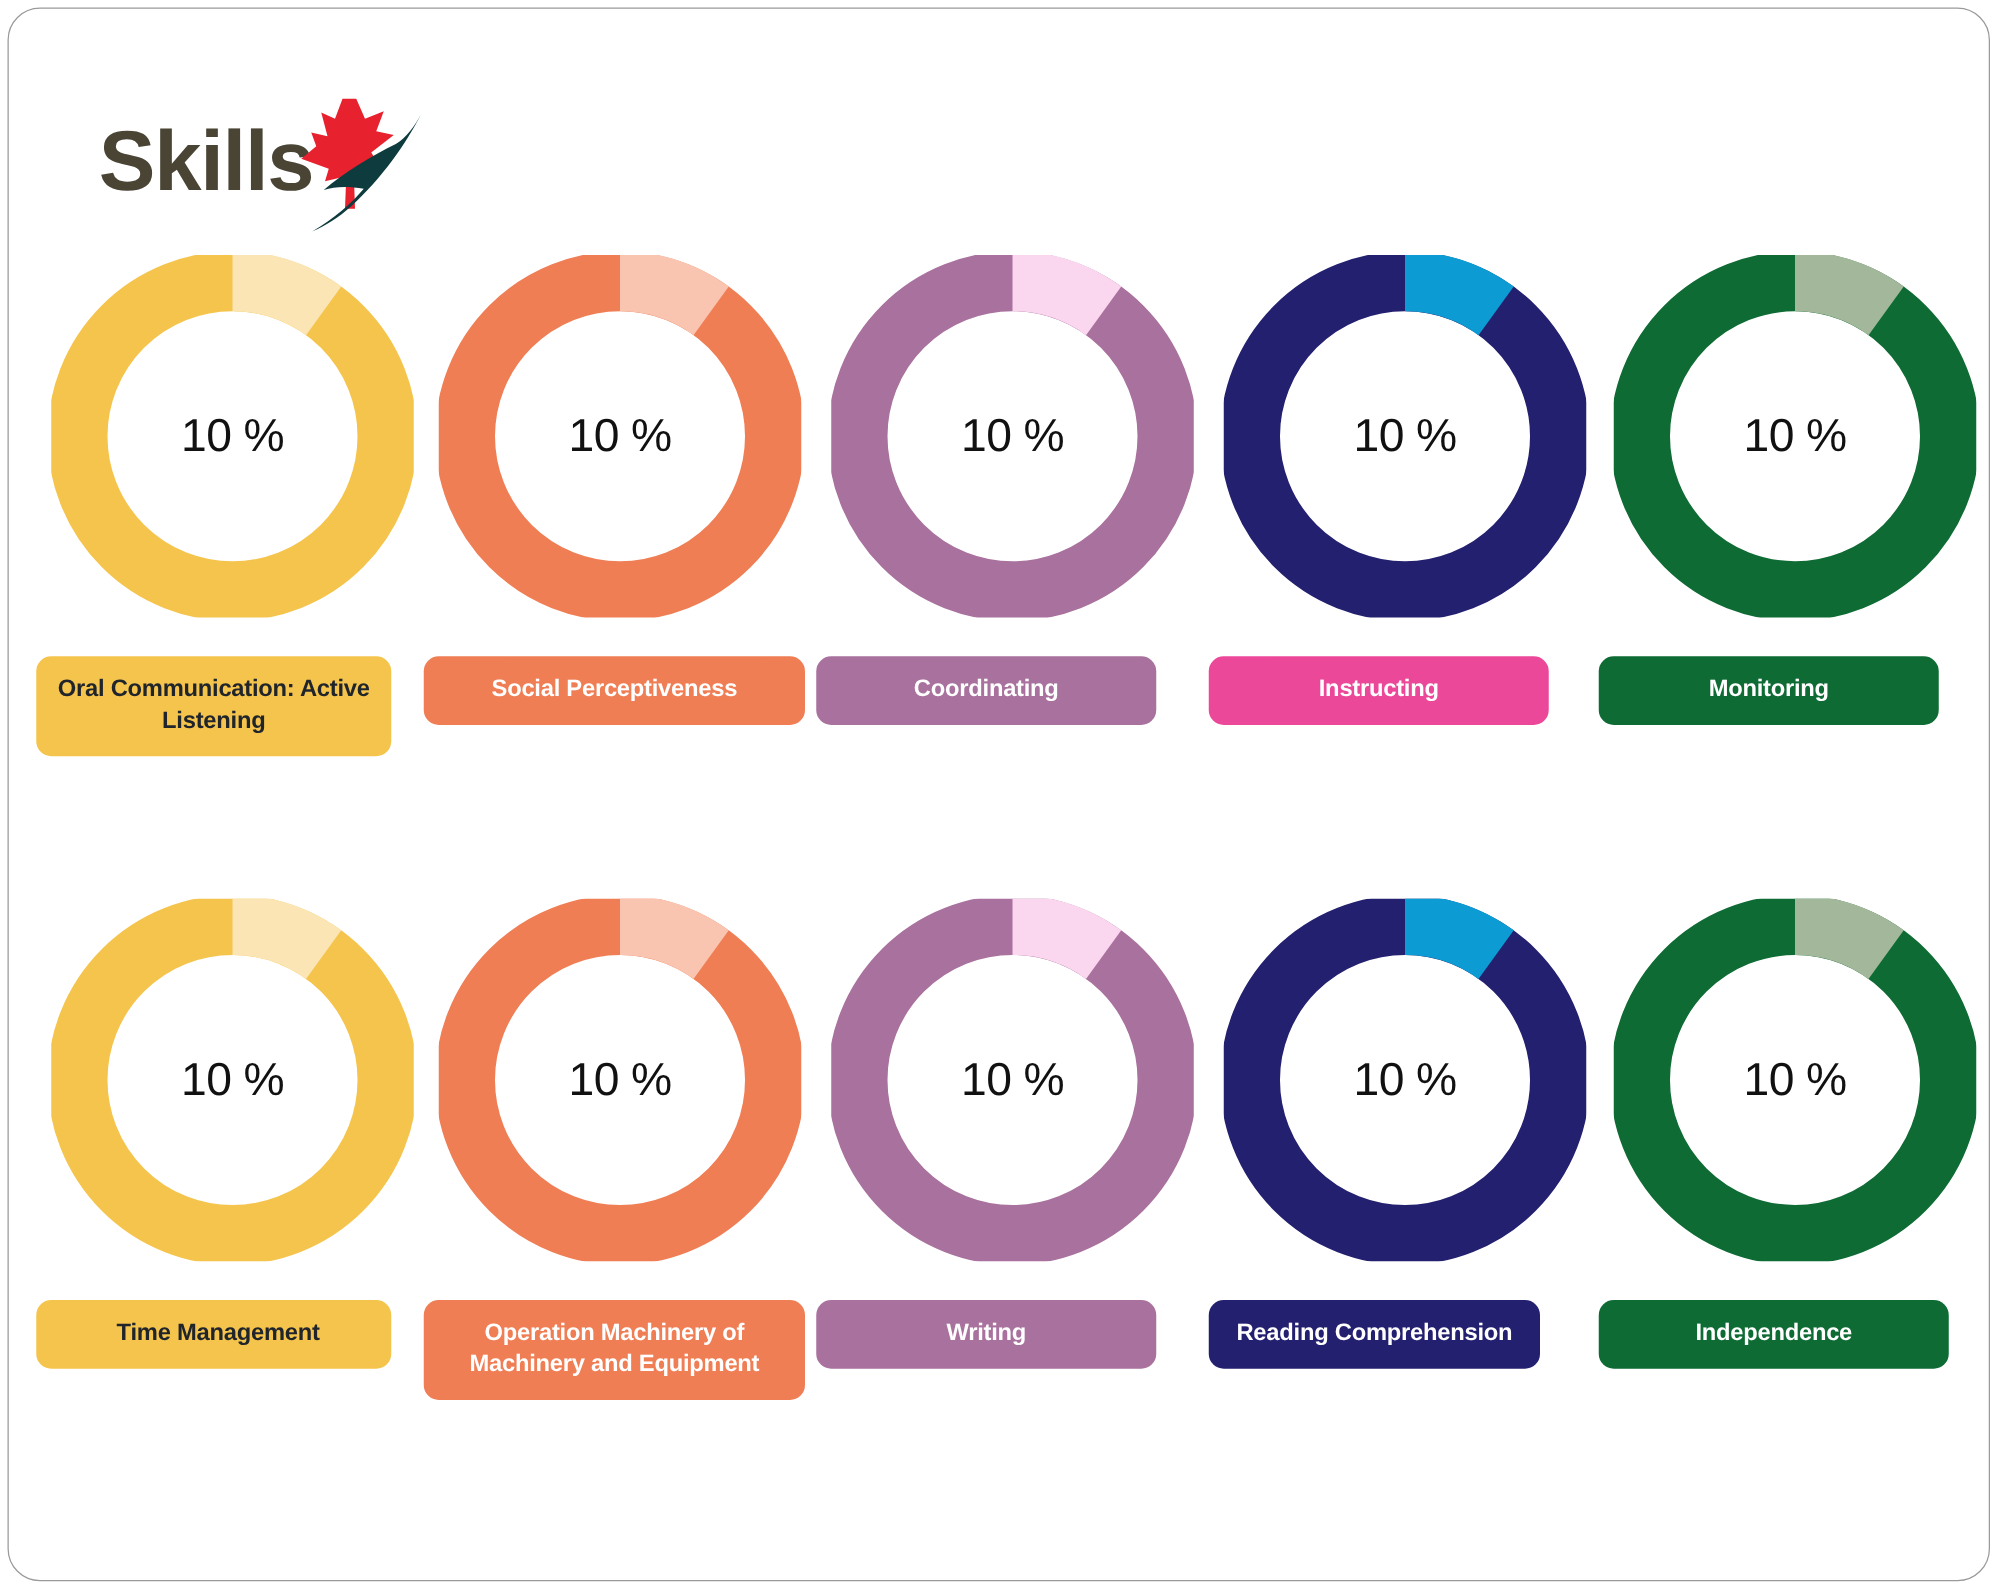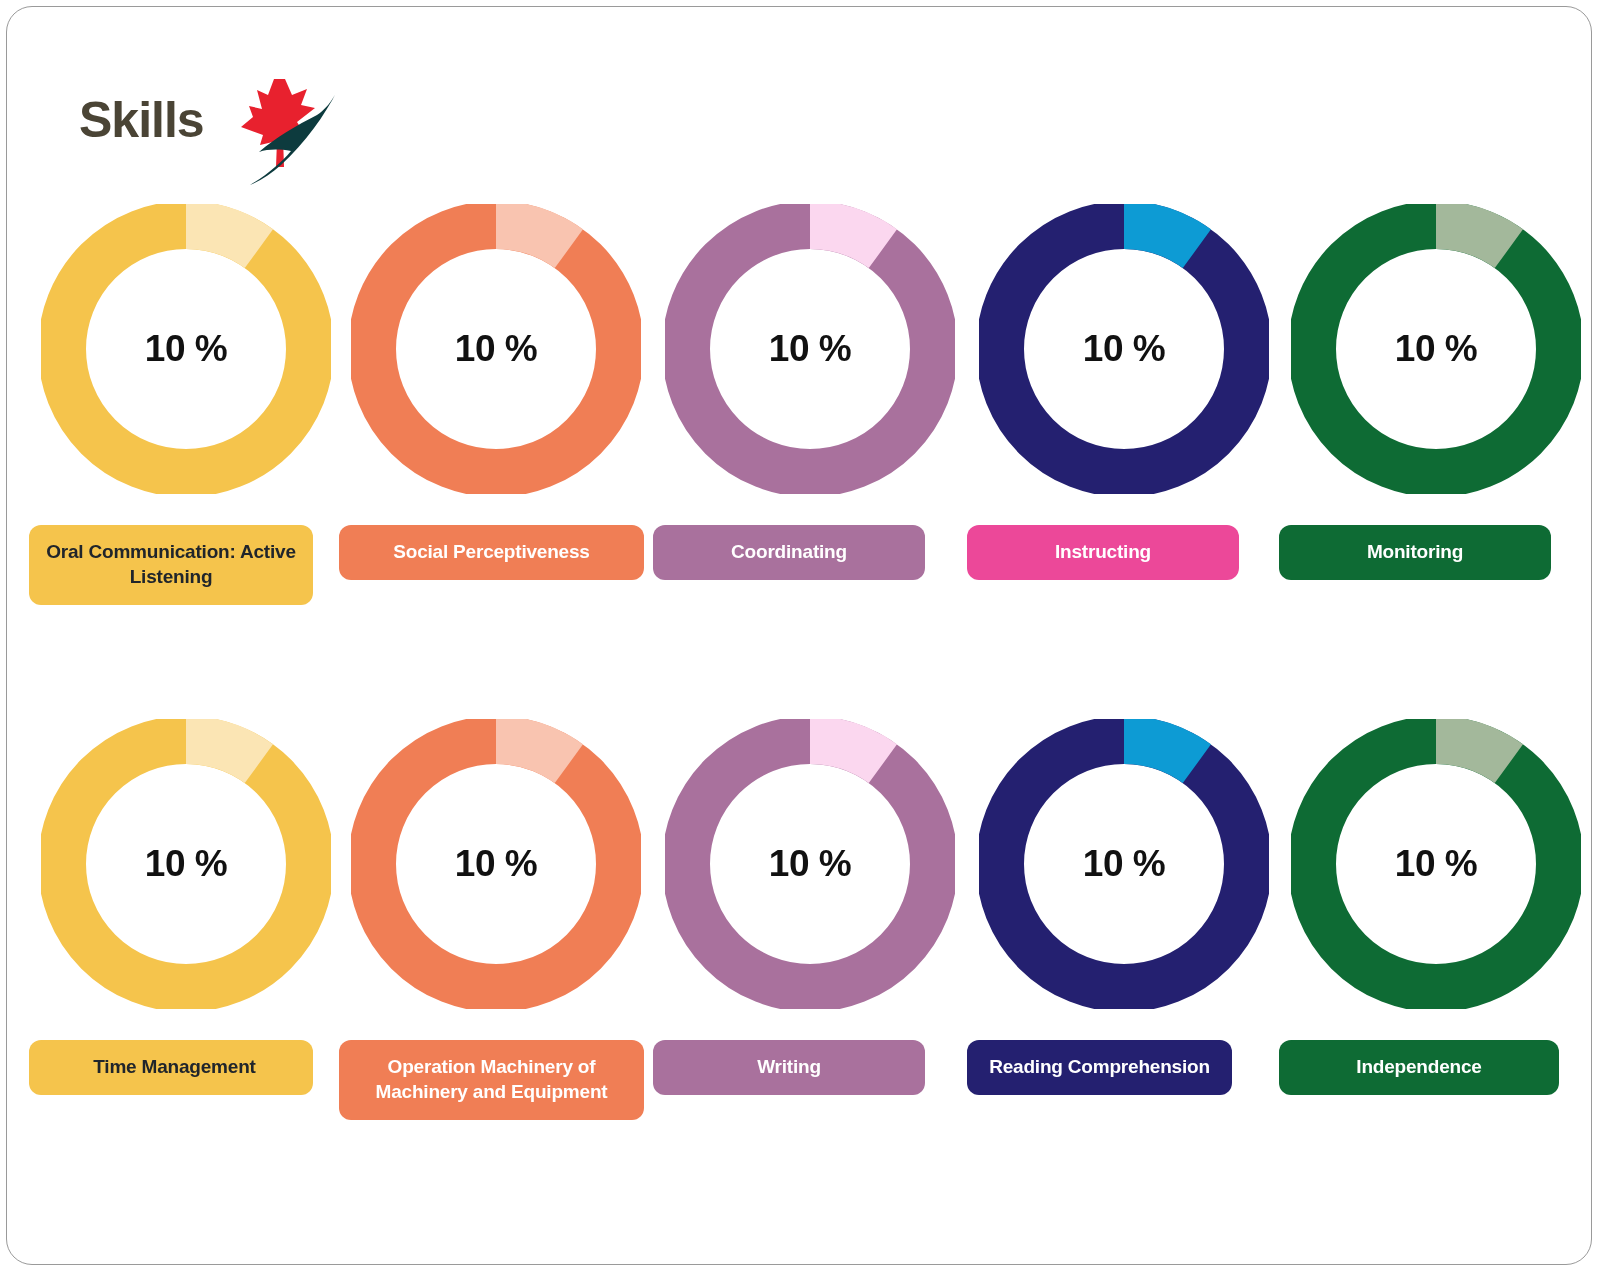--- a/index.html
+++ b/index.html
@@ -29,21 +29,21 @@
     position: absolute;
     left: 72px;
     top: 74px;
     width: 260px;
     height: 110px;
   }
   #logo-word {
     position: absolute;
     left: 0;
     top: 14px;
-    font-size: 50px;
+    font-size: 68px;
     font-weight: bold;
     letter-spacing: -1px;
     color: #4a4435;
     line-height: 1;
   }
   #logo-mark {
     position: absolute;
     left: 140px;
     top: -6px;
     width: 120px;
@@ -75,21 +75,21 @@
   .pct {
     position: absolute;
     left: 0;
     top: 0;
     width: 290px;
     height: 290px;
     display: flex;
     align-items: center;
     justify-content: center;
     font-size: 37px;
-    font-weight: bold;
+    font-weight: normal;
     color: #111111;
     letter-spacing: -0.5px;
     pointer-events: none;
   }
   .label {
     margin-top: 31px;
     border-radius: 12px;
     padding: 14px 16px 16px 16px;
     box-sizing: border-box;
     text-align: center;

